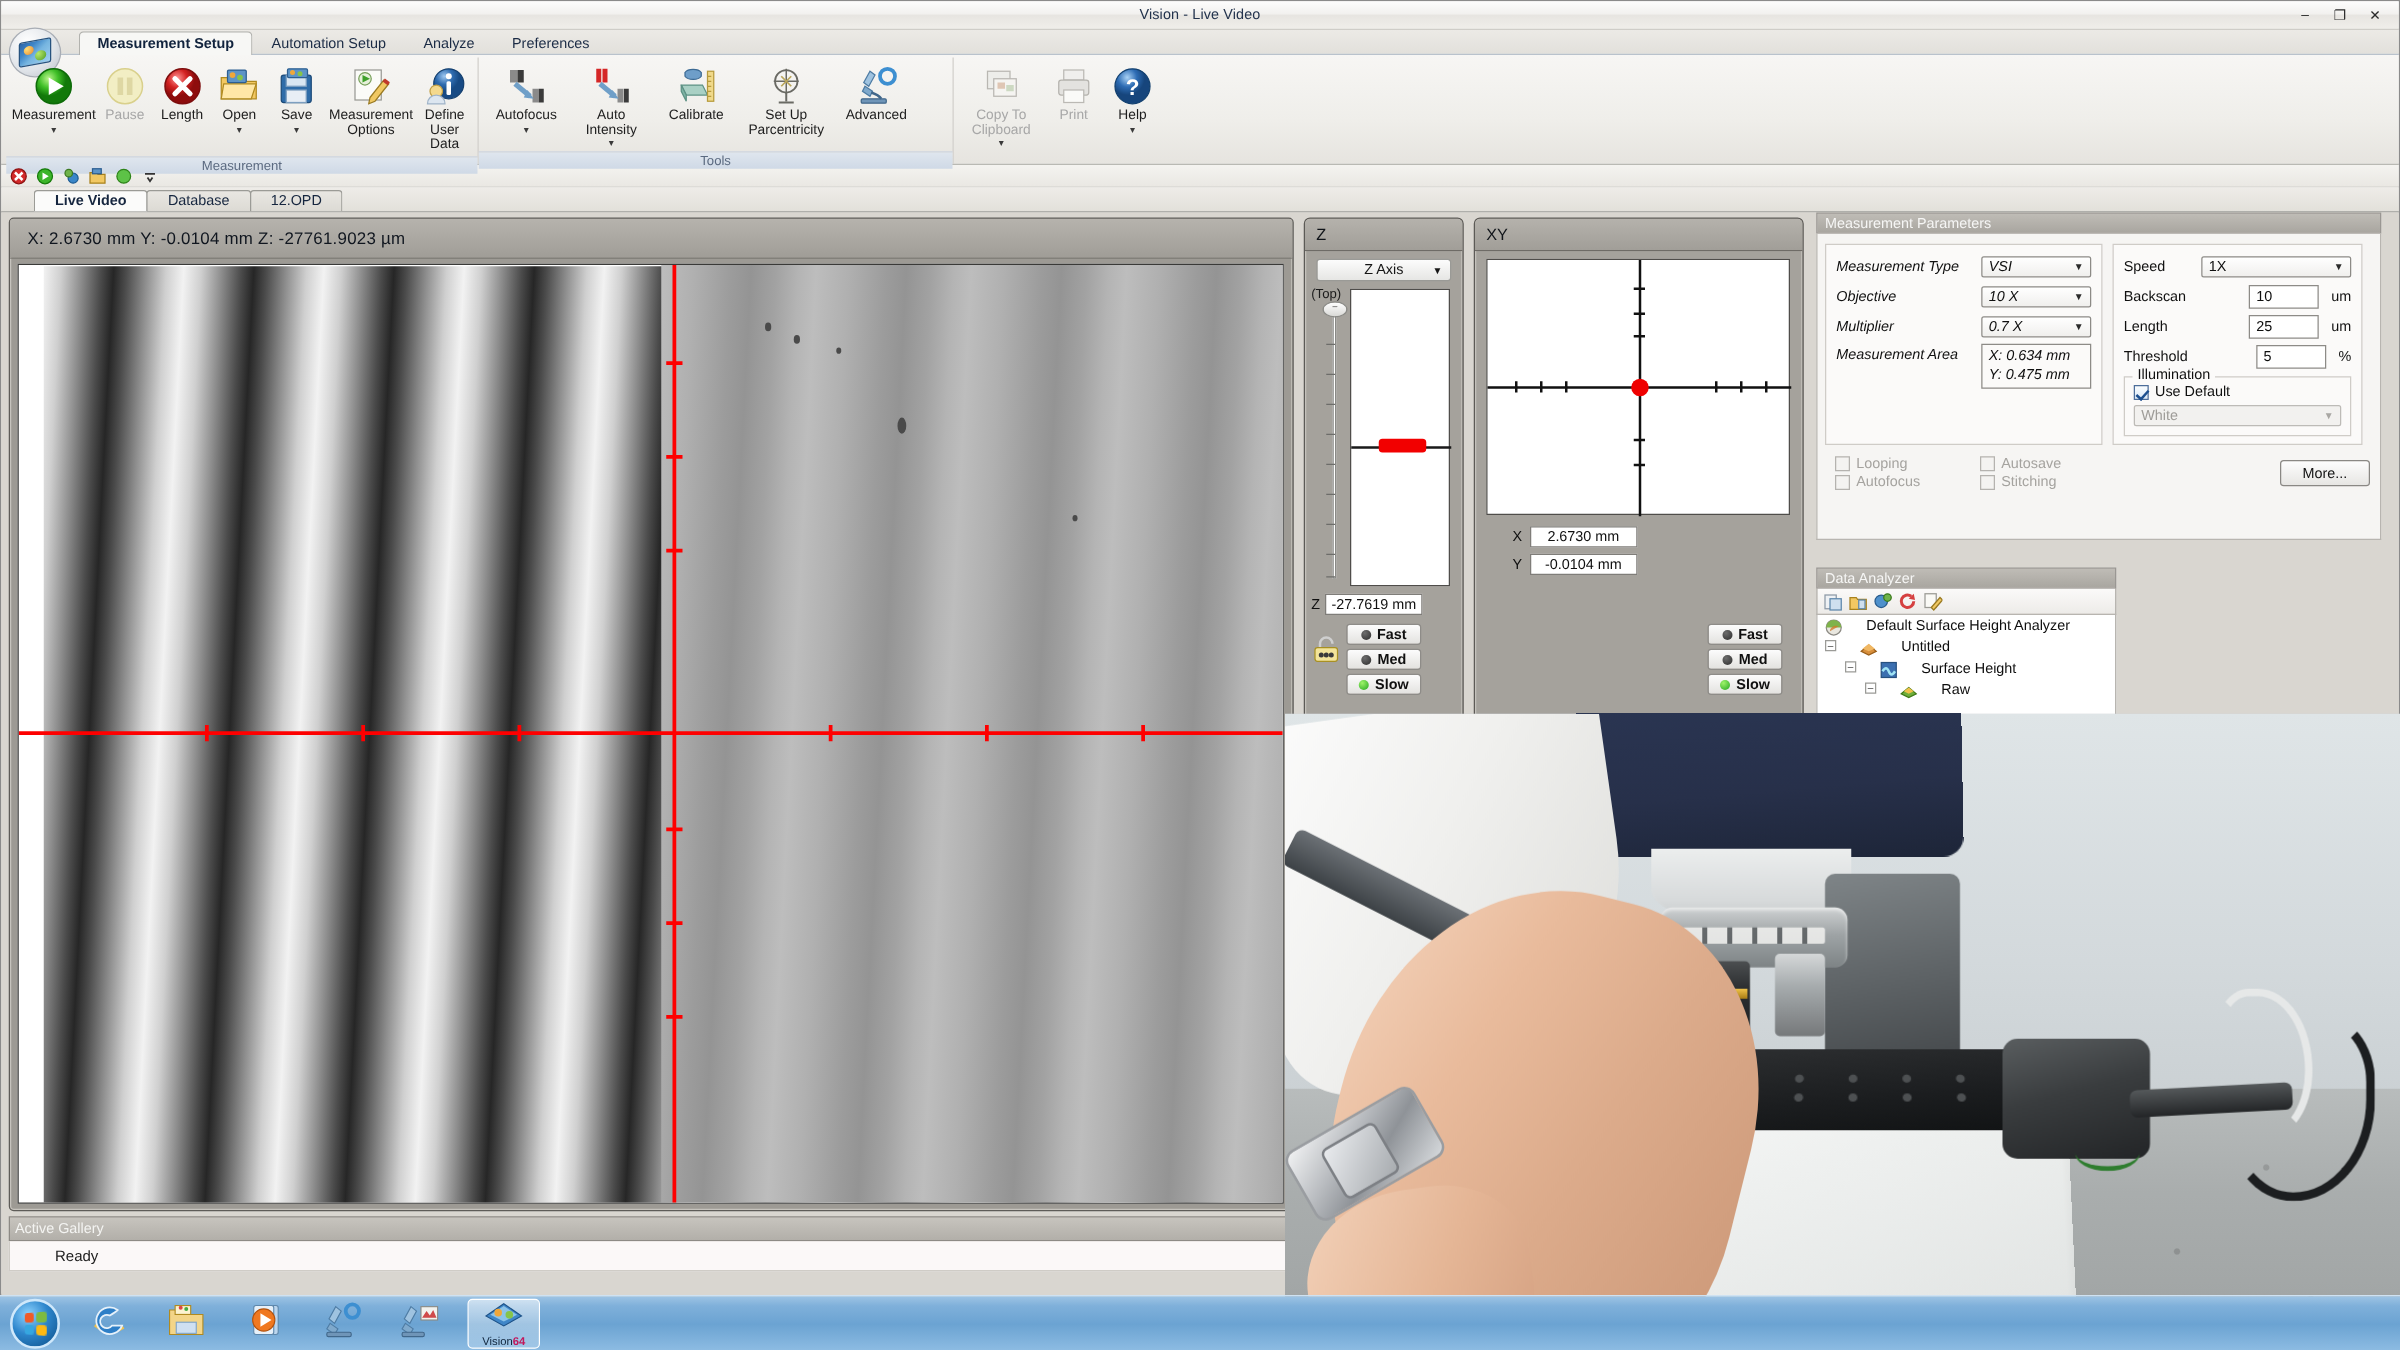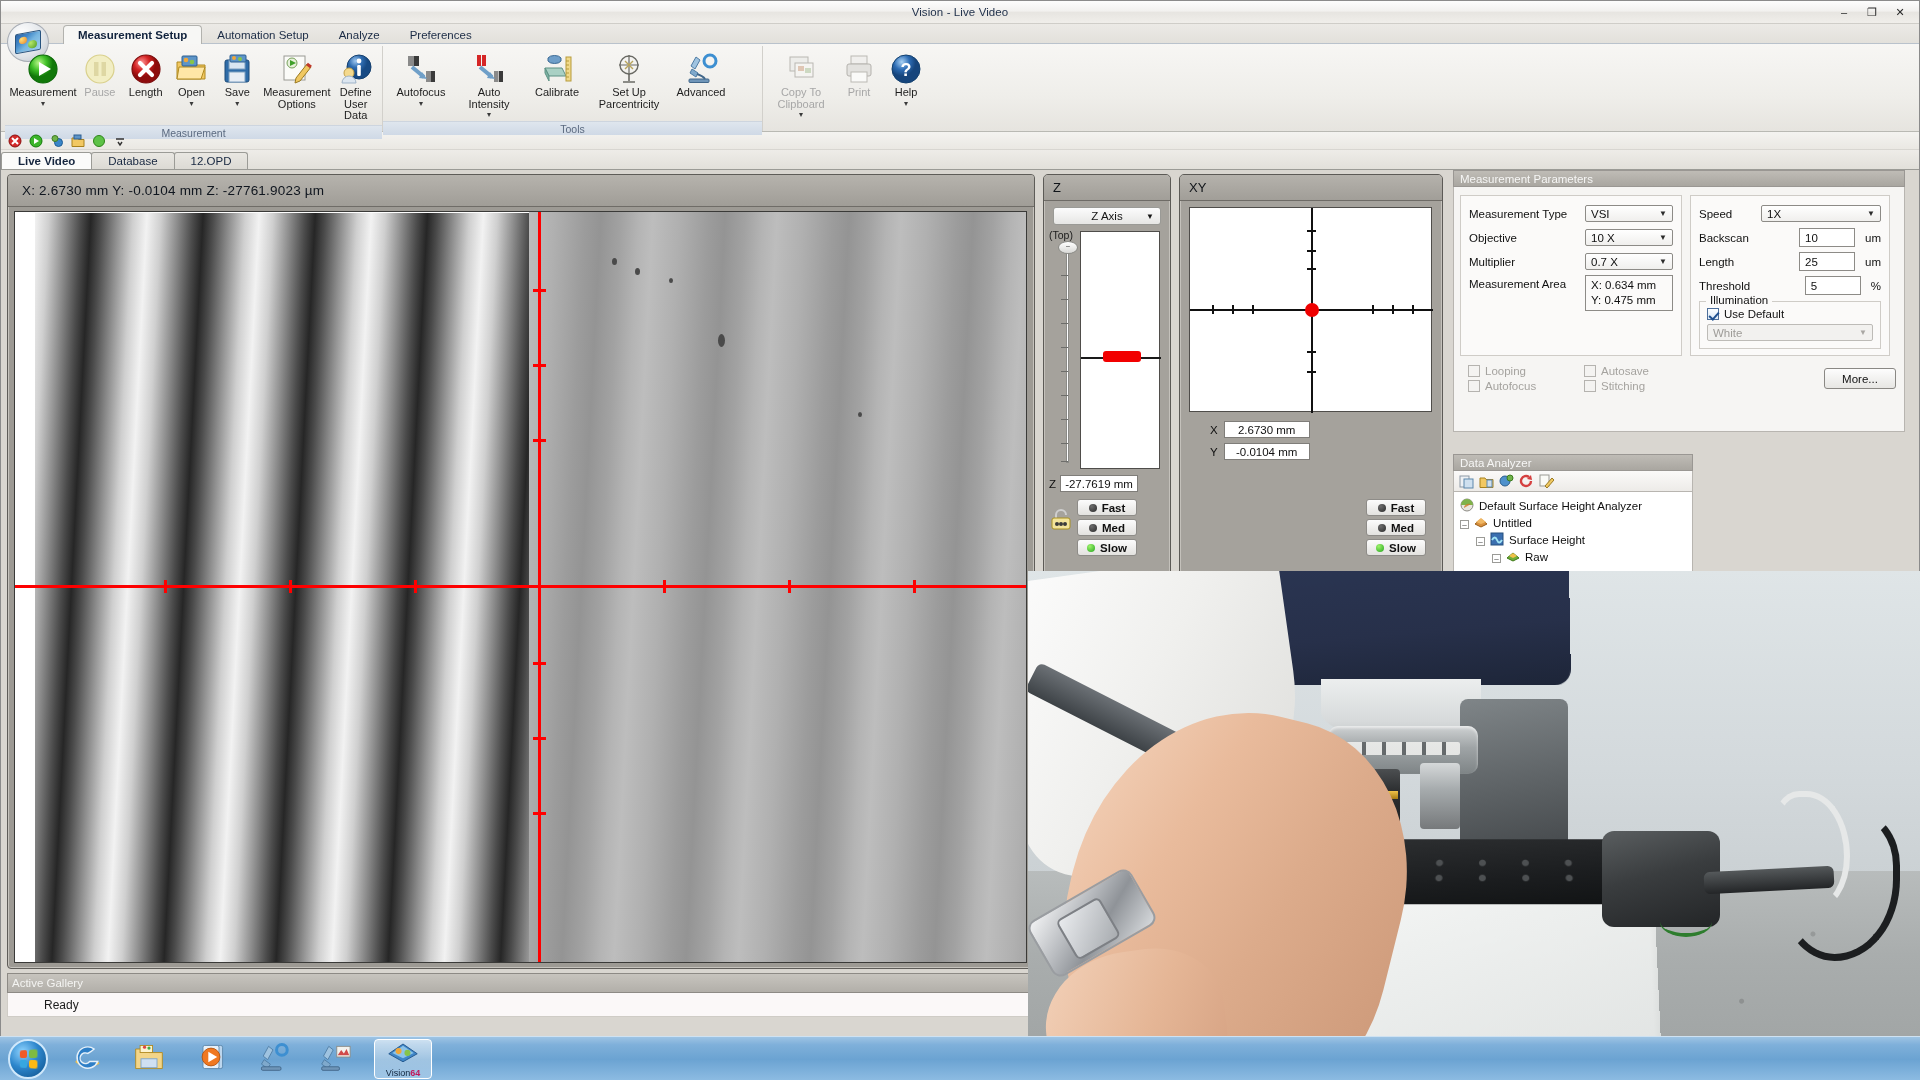--- a/index.html
+++ b/index.html
@@ -89,21 +89,21 @@
   
   .qstrip {
     height: 18px; background: linear-gradient(#f4f3f0,#eae8e3); display: flex; align-items: center;
     gap: 7px; padding-left: 7px; border-bottom: 1px solid #d8d6d1;
   }
   .qicon { width: 14px; height: 14px; position: relative; }
 
   
   .doctabs {
     height: 20px; background: linear-gradient(#eeece8,#e2e0da); display: flex; align-items: flex-end;
-    border-bottom: 1px solid #9b9b96;
+    padding-left: 26px; border-bottom: 1px solid #9b9b96;
   }
   .dtab {
     font-size: 11.5px; padding: 2px 16px 2px; color: #16263f; border: 1px solid #9b9b96;
     border-bottom: none; border-radius: 3px 3px 0 0; margin-right: -1px;
     background: linear-gradient(#e9e7e2,#dcdad4);
   }
   .dtab.active { background: #fbfbfa; font-weight: bold; position: relative; z-index: 3; }
 
   
   .content { position: relative; display: flex; height: 872px; background: #d9d6d0; }
@@ -238,21 +238,21 @@
   .right-pane { position: relative; width: 460px; padding: 4px 4px 0 2px; }
   .rp-section { position: absolute; left: 4px; width: 452px; }
   .rp-head {
     height: 17px; background: linear-gradient(#bfbcb6,#a9a6a0);
     border: 1px solid #9a9793; display: flex; align-items: center; padding-left: 6px;
   }
   .rp-head .t { font-size: 11.5px; color: #f6f6f5; }
   .rp-body { background: #f6f5f3; border: 1px solid #b8b5b0; border-top: none; }
 
   .mp-grid { display: flex; padding: 8px 6px 6px 6px; gap: 8px; }
-  .mp-col-l { width: 222px; border: 1px solid #cfccc7; background: #fbfaf9; padding: 7px 8px 6px; }
+  .mp-col-l { width: 222px; border: 1px solid #cfccc7; background: #fbfaf9; padding: 7px 8px 6px; font-style: italic; }
   .mp-col-r { width: 200px; border: 1px solid #cfccc7; background: #fbfaf9; padding: 7px 8px 6px; }
   .mp-row { display: flex; align-items: center; height: 21px; margin-bottom: 3px; }
   .mp-lbl { font-size: 11.5px; color: #101010; flex: 1; }
   .combo {
     width: 88px; height: 17px; background: linear-gradient(#ffffff,#f0efed);
     border: 1px solid #8d8b87; border-radius: 2px; position: relative;
     font-size: 11.5px; color: #0f0f0f; display: flex; align-items: center; padding-left: 5px;
   }
   .combo .cv { position: absolute; right: 5px; font-size: 8px; color: #2b2b2b; }
   .combo.wide { width: 120px; }
@@ -290,21 +290,21 @@
 
   .da-wrap { position: absolute; left: 4px; top: 284px; width: 452px; display: flex; gap: 4px; }
   .da-col { width: 240px; }
   .at-col { width: 208px; }
   .da-toolbar {
     height: 21px; background: linear-gradient(#fbfaf9,#edebe8); border: 1px solid #b8b5b0; border-top: none;
     display: flex; align-items: center; gap: 5px; padding-left: 5px;
   }
   .da-tool { width: 15px; height: 15px; position: relative; }
   .da-tree { background: #ffffff; border: 1px solid #b8b5b0; border-top: none; height: 98px; padding: 3px 0 0 4px; }
-  .tnode { display: flex; align-items: flex-end; gap: 5px; height: 17px; font-size: 11.5px; color: #0e0e0e; }
+  .tnode { display: flex; align-items: flex-start; gap: 19px; height: 17px; font-size: 11.5px; color: #0e0e0e; }
   .tnode .exp {
     width: 9px; height: 9px; border: 1px solid #9b9b97; background: #fff; font-size: 8px;
     line-height: 7px; text-align: center; color: #333;
   }
   .tico { width: 14px; height: 14px; position: relative; }
   .at-body { background: #ffffff; border: 1px solid #b8b5b0; border-top: none; height: 119px; }
   .at-head-row {
     height: 20px; background: linear-gradient(#ebe9e6,#dedcd8); border-bottom: 1px solid #c9c6c2;
     display: flex; align-items: center; justify-content: space-between; padding: 0 6px;
   }

